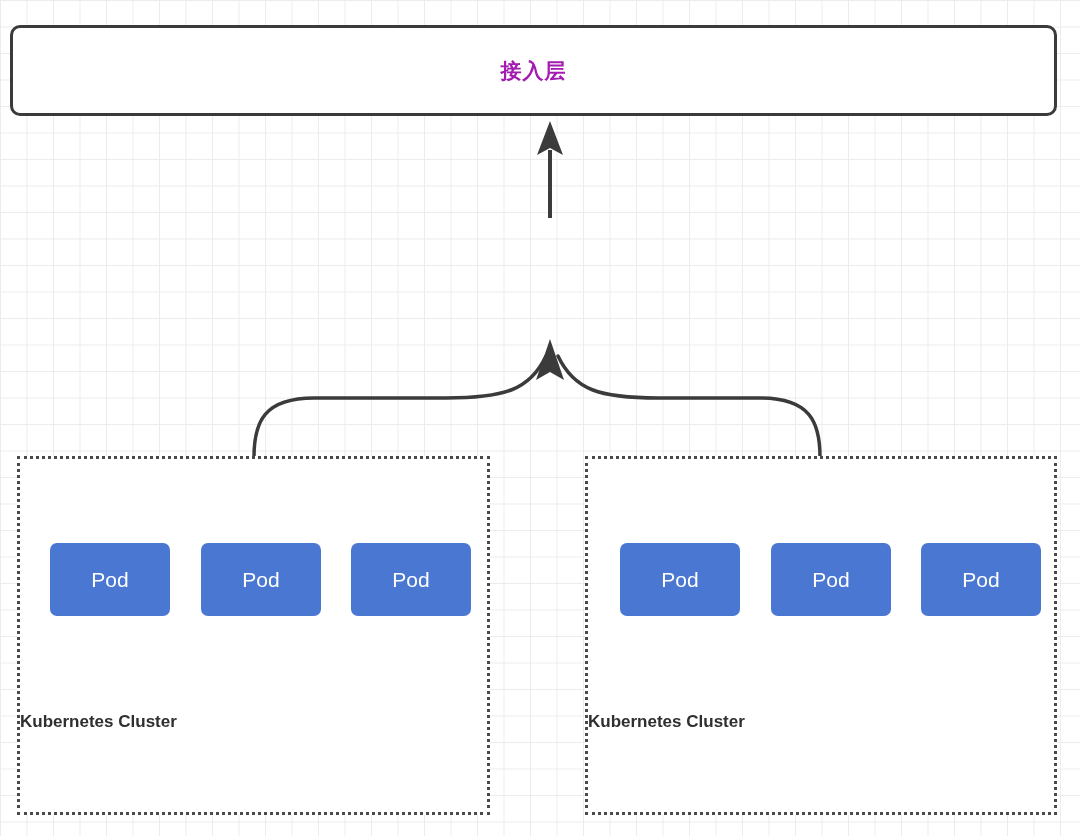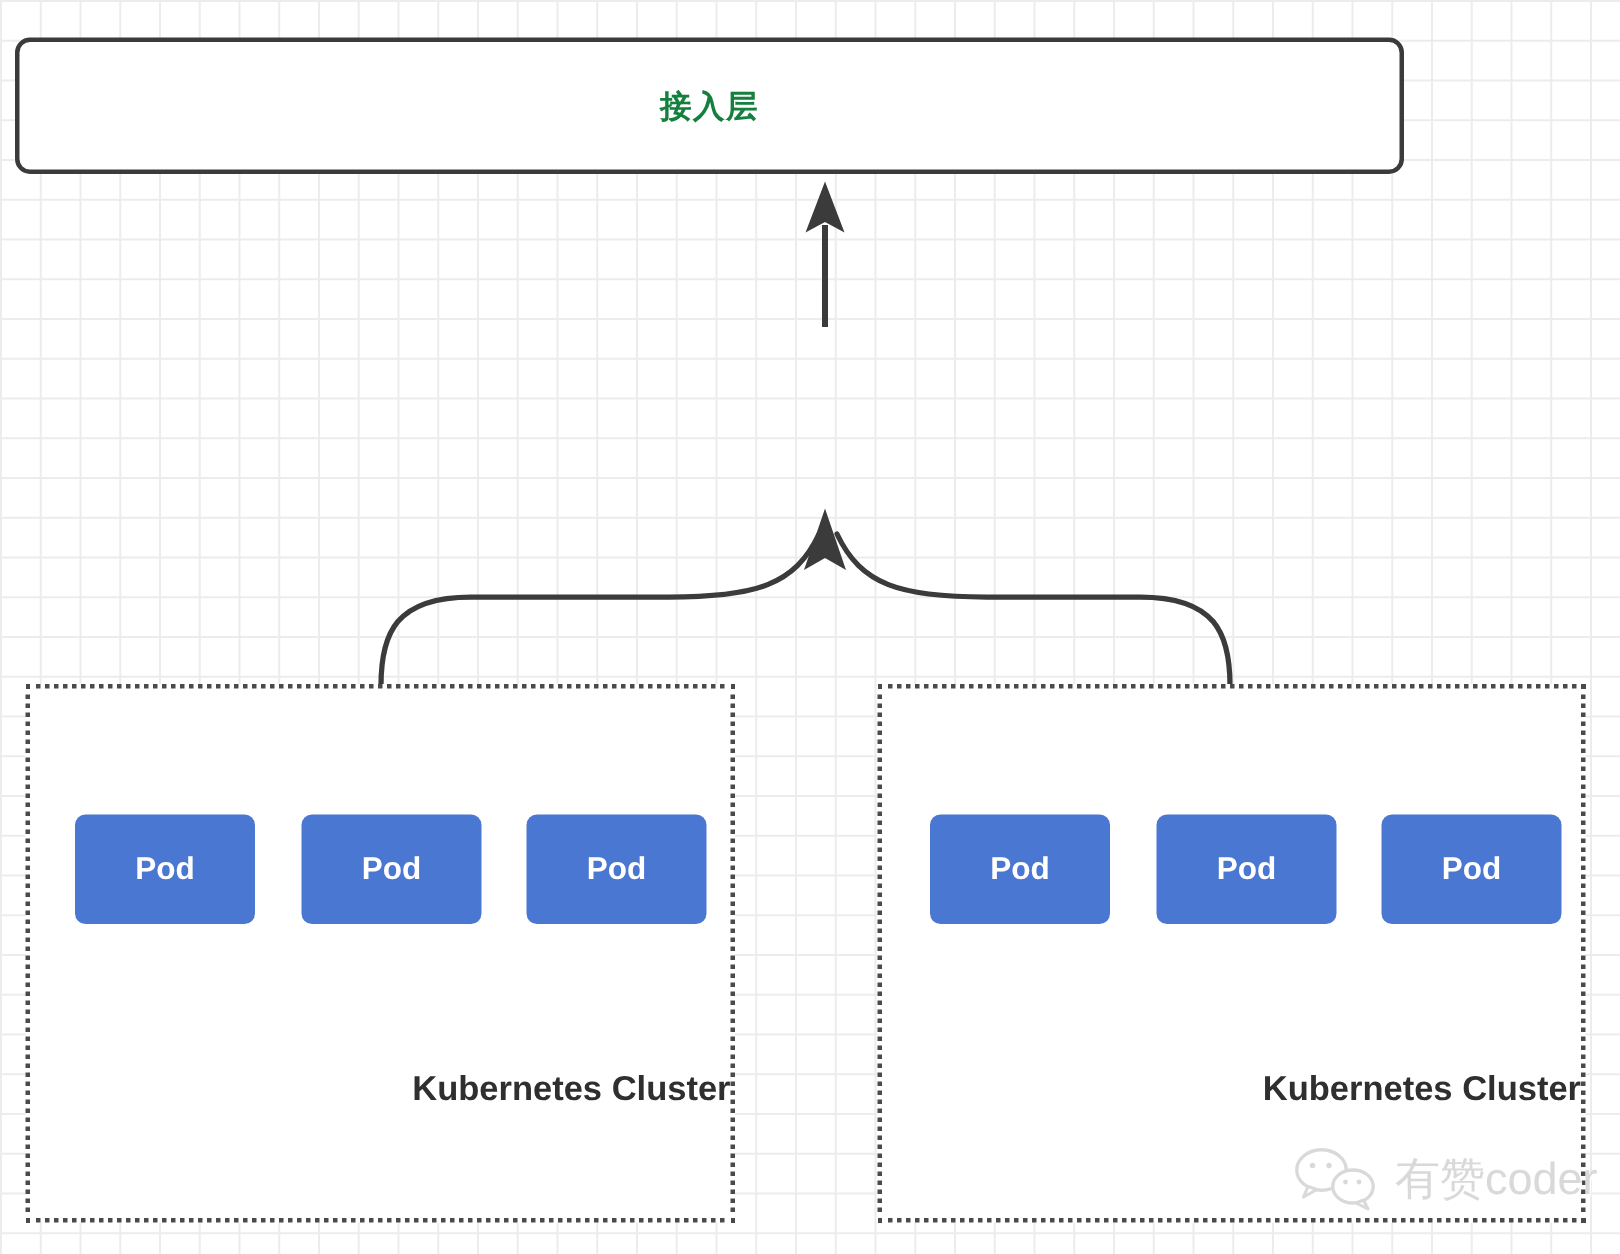--- a/index.html
+++ b/index.html
@@ -13,51 +13,51 @@
     overflow:hidden;
     background-color:#ffffff;
     background-image:
       linear-gradient(to right,#ececec 1px,transparent 1px),
       linear-gradient(to bottom,#ececec 1px,transparent 1px);
     background-size:26.5px 26.5px;
   }
   .node{position:absolute;box-sizing:border-box;background:#fff;
         display:flex;align-items:center;justify-content:center;}
   .access-layer{
-    left:10px;top:25px;width:926px;height:91px;
+    left:10px;top:25px;width:1047px;height:91px;
     border:3.5px solid #3b3b3b;border-radius:10px;
-    font-size:21px;font-weight:700;color:#15803d;
+    font-size:21px;font-weight:700;color:#a21caf;
     letter-spacing:1px;
   }
   .sync-node{
     left:465px;top:218px;width:172px;height:120px;
     border:2px solid #d4d4d4;border-radius:10px;
     box-shadow:0 1px 3px rgba(0,0,0,0.06);
     font-size:26px;color:#333;
   }
   .cluster{
     position:absolute;box-sizing:border-box;background:#fff;
     top:456px;height:359px;
     border:3.5px dotted #4a4a4a;
   }
   .cluster-left{left:17px;width:473px;}
   .cluster-right{left:585px;width:472px;}
   .pod{
     position:absolute;top:84px;width:120px;height:73px;
     background:#4A77D2;border-radius:7px;
     display:flex;align-items:center;justify-content:center;
-    color:#fff;font-size:21px;font-weight:700;
+    color:#fff;font-size:21px;font-weight:400;
   }
   .pod-1{left:30px;}
   .pod-2{left:181px;}
   .pod-3{left:331px;}
   .cluster-label{
     position:absolute;top:253px;left:0;right:0;
-    text-align:right;
-    font-size:23px;font-weight:600;color:#2f2f2f;
+    text-align:left;
+    font-size:17px;font-weight:600;color:#2f2f2f;
   }
   .arrows{position:absolute;left:0;top:0;pointer-events:none;}
   .watermark{
     position:absolute;left:860px;top:764px;
     display:flex;align-items:center;gap:8px;
     color:#d9d9d9;font-size:30px;font-weight:500;
     text-shadow:1px 1px 0 #ffffff;
     white-space:nowrap;
   }
 </style>
@@ -102,27 +102,14 @@
     </div>
     <div class="pod pod-2" style="left:183px">
       <span>Pod</span>
     </div>
     <div class="pod pod-3" style="left:333px">
       <span>Pod</span>
     </div>
     <div class="cluster-label">Kubernetes Cluster</div>
   </div>
 
-  <div class="watermark">
-    <svg width="62" height="44" viewBox="0 0 62 44">
-      <ellipse cx="21" cy="16" rx="16.5" ry="13.5" fill="#ffffff" stroke="#d9d9d9" stroke-width="2.2"></ellipse>
-      <path d="M12 27 L9 34 L18 29 Z" fill="#ffffff" stroke="#d9d9d9" stroke-width="2" stroke-linejoin="round"></path>
-      <circle cx="15" cy="13" r="1.8" fill="#d9d9d9"></circle>
-      <circle cx="26" cy="13" r="1.8" fill="#d9d9d9"></circle>
-      <ellipse cx="42" cy="27" rx="13.5" ry="11" fill="#ffffff" stroke="#d9d9d9" stroke-width="2.2"></ellipse>
-      <path d="M49 36 L52 42 L44 38 Z" fill="#ffffff" stroke="#d9d9d9" stroke-width="2" stroke-linejoin="round"></path>
-      <circle cx="37" cy="24" r="1.6" fill="#d9d9d9"></circle>
-      <circle cx="46" cy="24" r="1.6" fill="#d9d9d9"></circle>
-    </svg>
-    <span>有赞coder</span>
-  </div>
 
 </div>
 
 </body></html>

